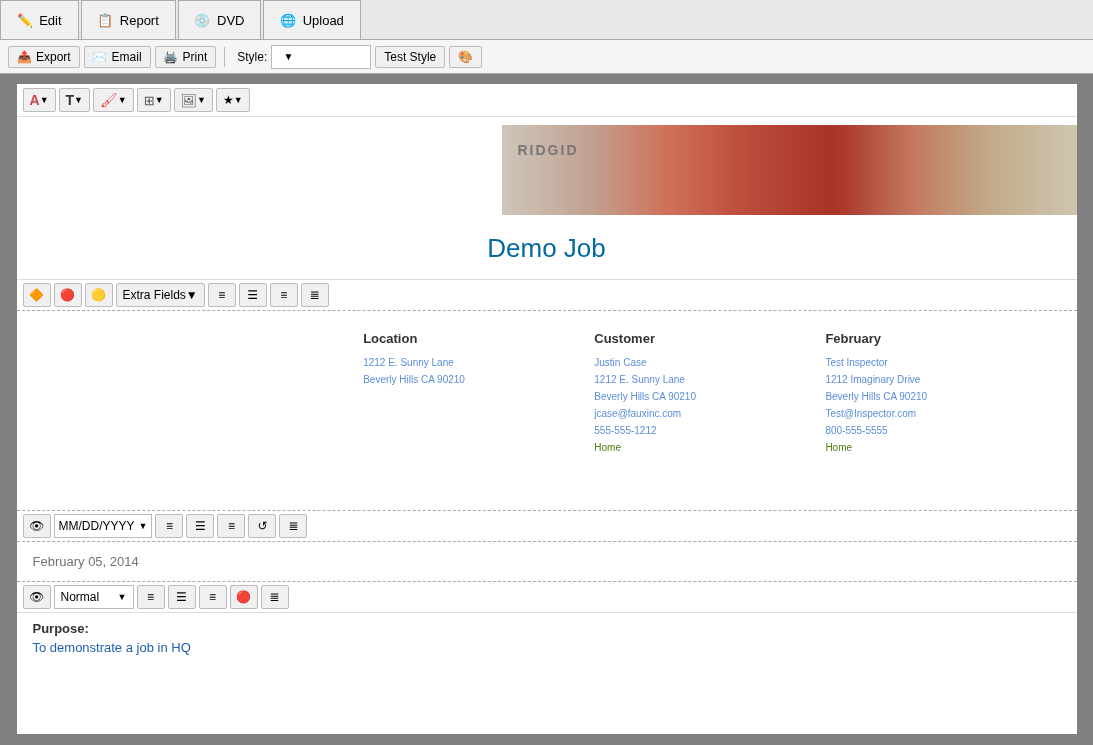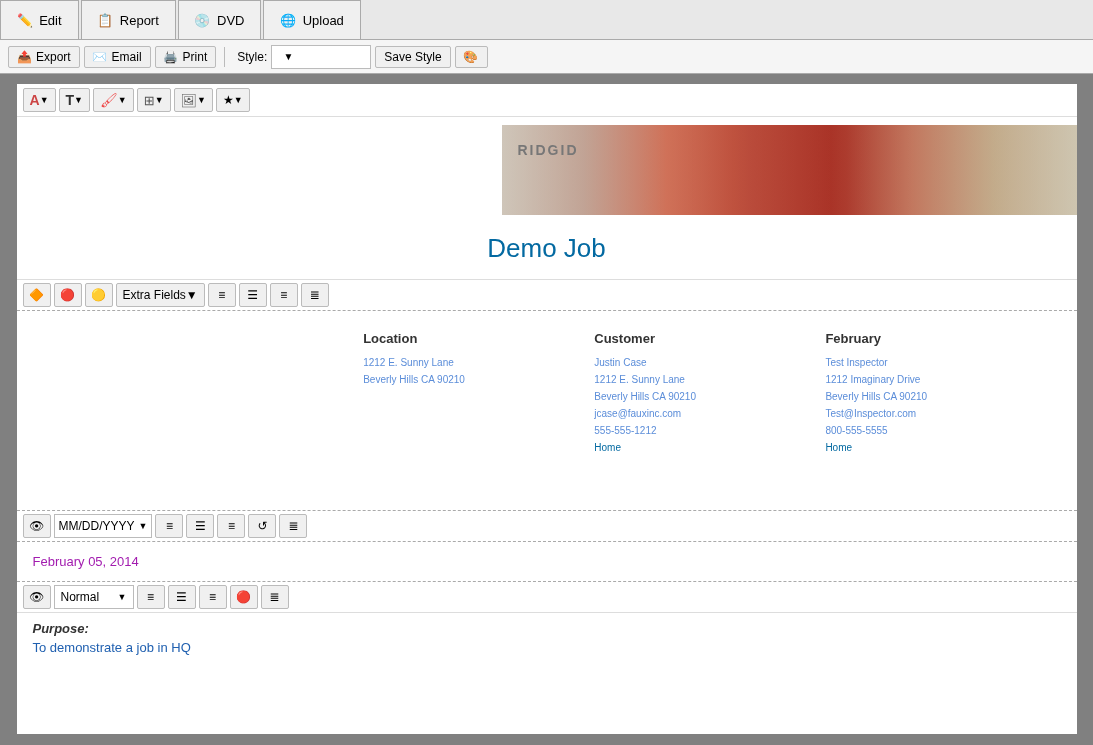--- a/index.html
+++ b/index.html
@@ -162,21 +162,21 @@
       font-weight: bold;
       color: #333;
       margin-bottom: 8px;
     }
     .info-col-line {
       font-size: 10px;
       color: #5b8dd9;
       line-height: 1.7;
     }
     .info-col-line.gray {
-      color: #0369a1;
+      color: #4d7c0f;
     }
     .info-spacer { flex: 1; }
 
     
     .date-section-toolbar {
       display: flex;
       align-items: center;
       padding: 3px 6px;
       gap: 3px;
       border-bottom: 1px dashed #aaa;
@@ -187,21 +187,21 @@
       border: 1px solid #bbb;
       background: white;
       padding: 2px 4px;
       font-size: 12px;
       height: 24px;
       cursor: pointer;
     }
     .date-text {
       padding: 12px 16px;
       font-size: 13px;
-      color: #a21caf;
+      color: #737373;
       border-bottom: 1px dashed #aaa;
     }
 
     
     .normal-section-toolbar {
       display: flex;
       align-items: center;
       padding: 3px 6px;
       gap: 3px;
       border-bottom: 1px solid #ddd;
@@ -219,21 +219,20 @@
     }
 
     .purpose-section {
       padding: 8px 16px;
     }
     .purpose-label {
       font-size: 13px;
       font-weight: bold;
       color: #333;
       margin-bottom: 4px;
-      font-style: italic;
     }
     .purpose-text {
       font-size: 13px;
       color: #2060b0;
     }
     .icon-A { font-size: 14px; font-weight: bold; color: #c44; }
     .icon-T { font-size: 14px; font-weight: bold; color: #333; }
     .icon-brush { font-size: 14px; color: #e44; }
     .icon-table { font-size: 13px; color: #555; }
     .icon-img { font-size: 13px; color: #555; }
@@ -273,21 +272,21 @@
     <span>🖨️</span>
     <span>Print</span>
   </div>
   <div class="toolbar-sep"></div>
   <span class="style-label">Style:</span>
   <div class="style-dropdown">
     <span>&nbsp;</span>
     <span class="style-dropdown-arrow">▼</span>
   </div>
   <div class="toolbar-btn">
-    <span>Save Style</span>
+    <span>Test Style</span>
   </div>
   <div class="toolbar-btn">
     <span>🎨</span>
   </div>
 </div>
 
 <div class="main-area">
   <div class="page">
 
     <div class="format-toolbar">

